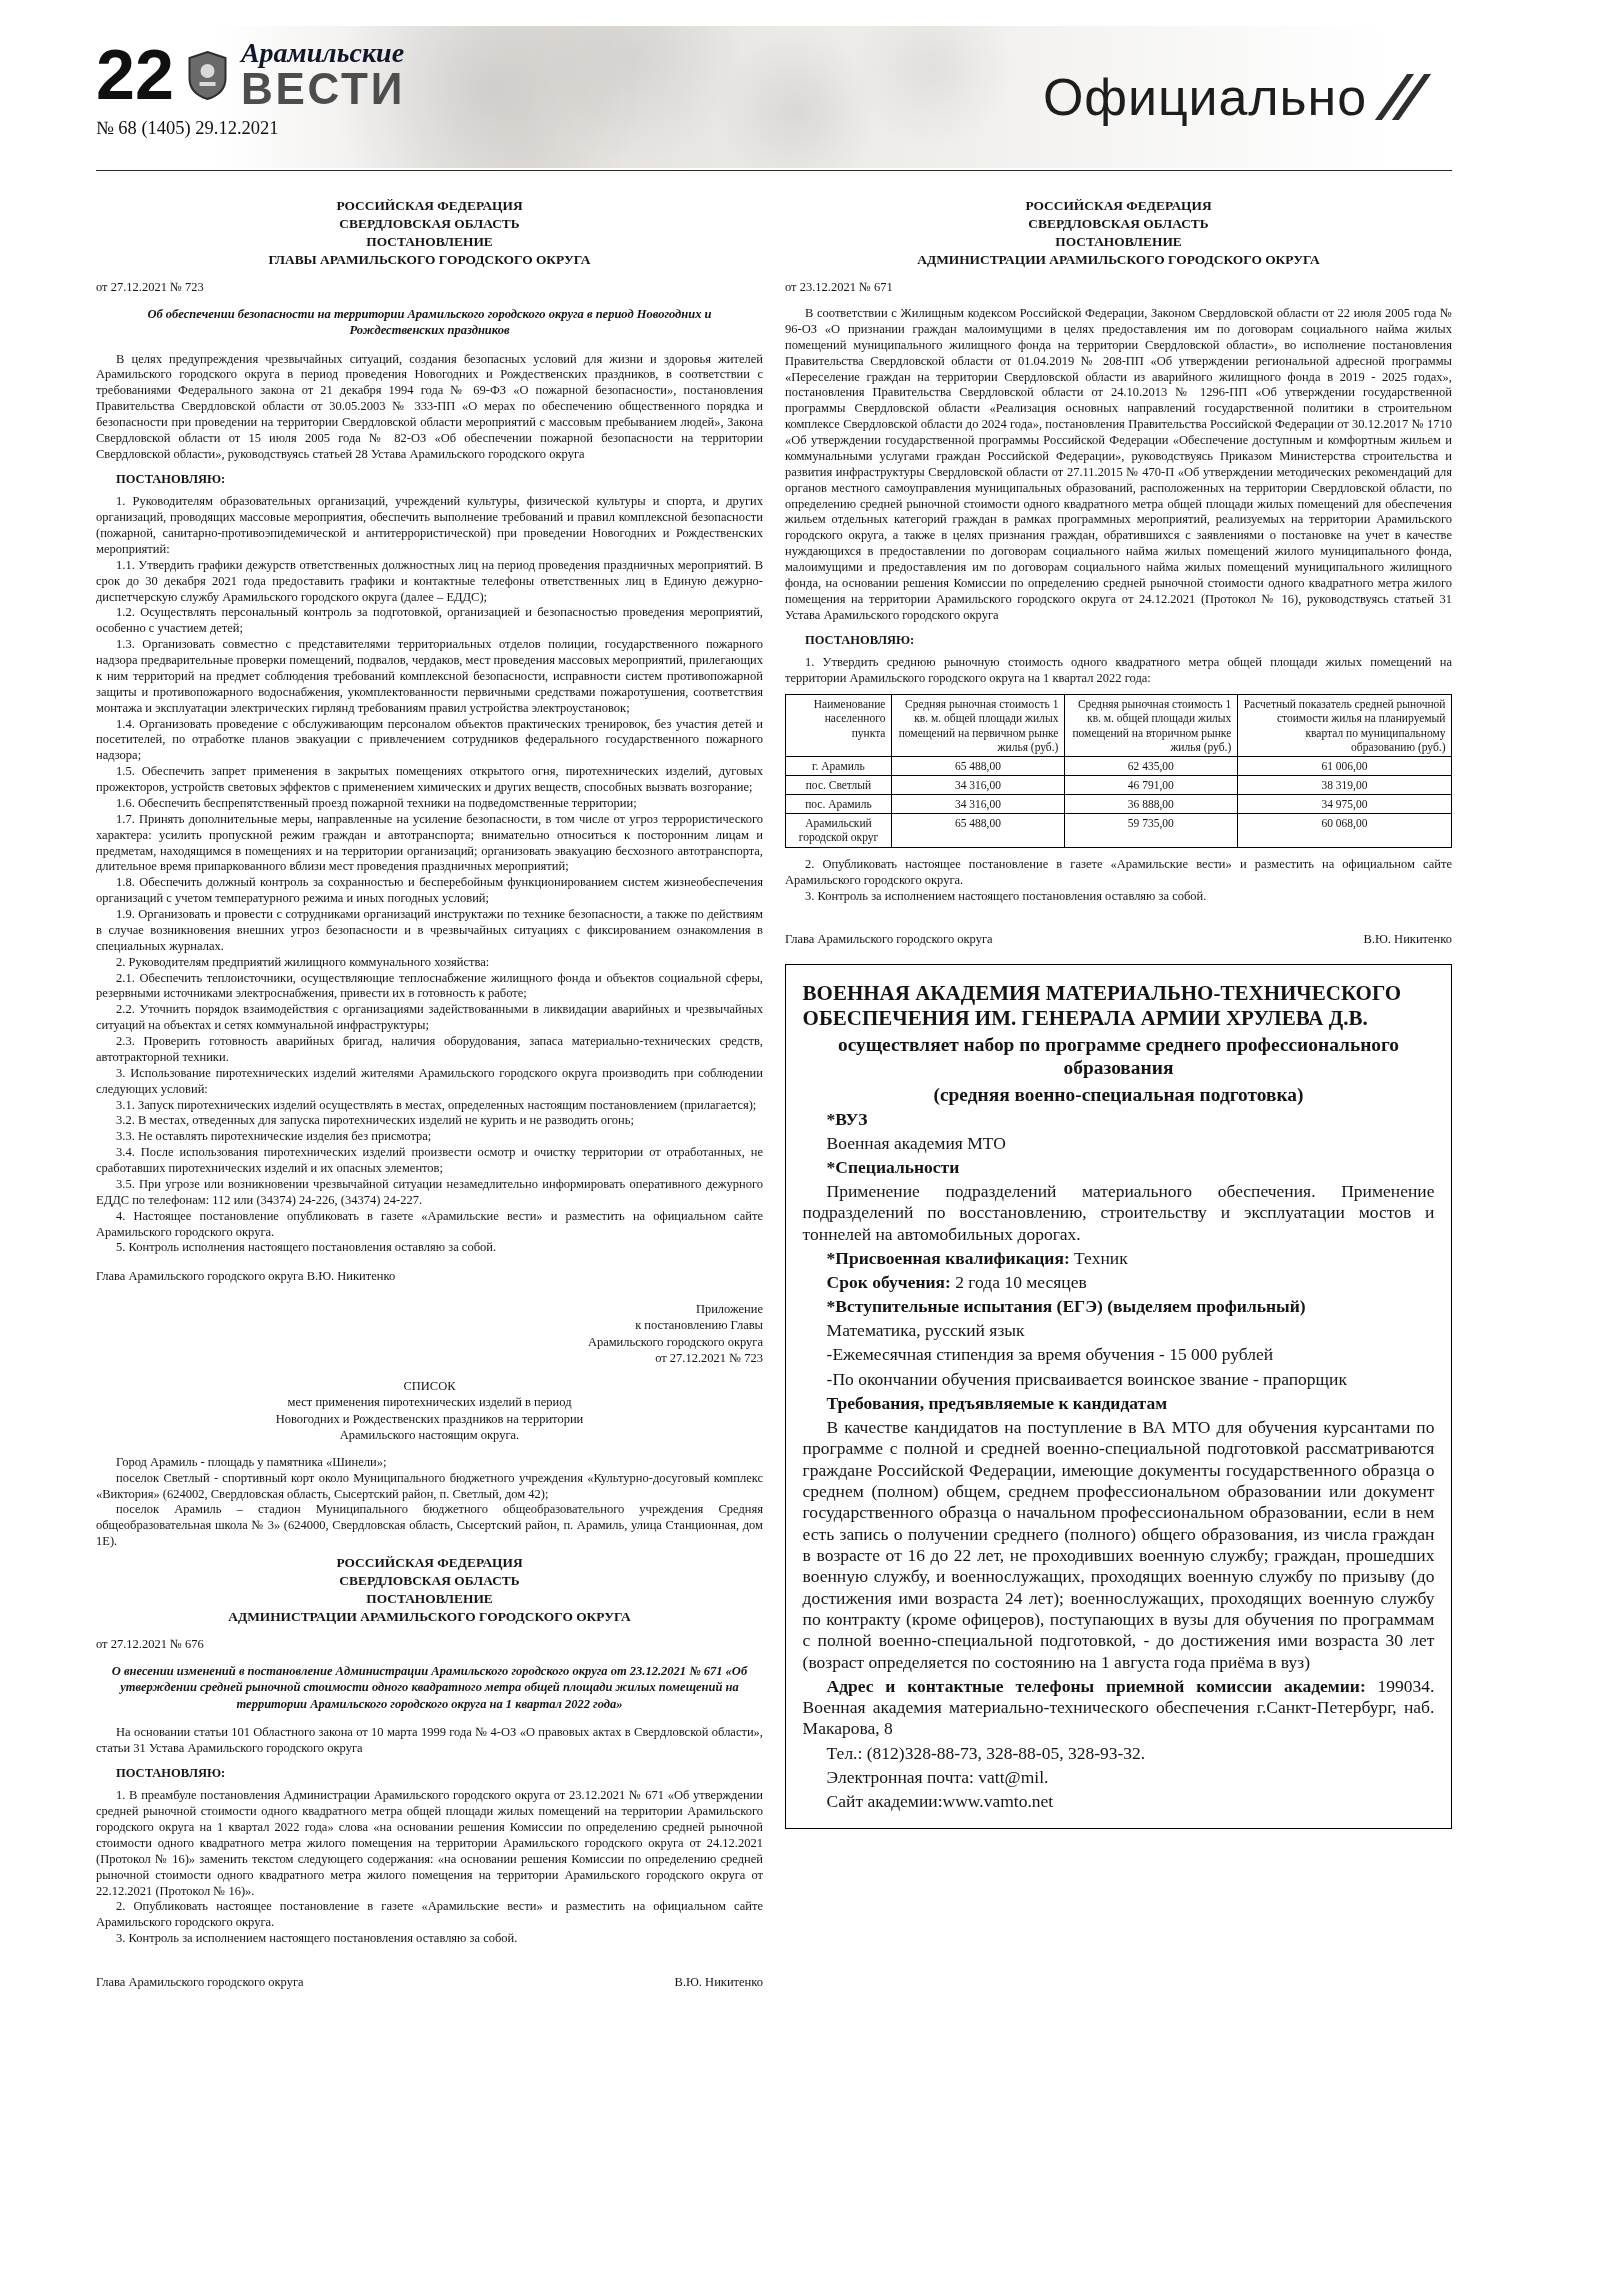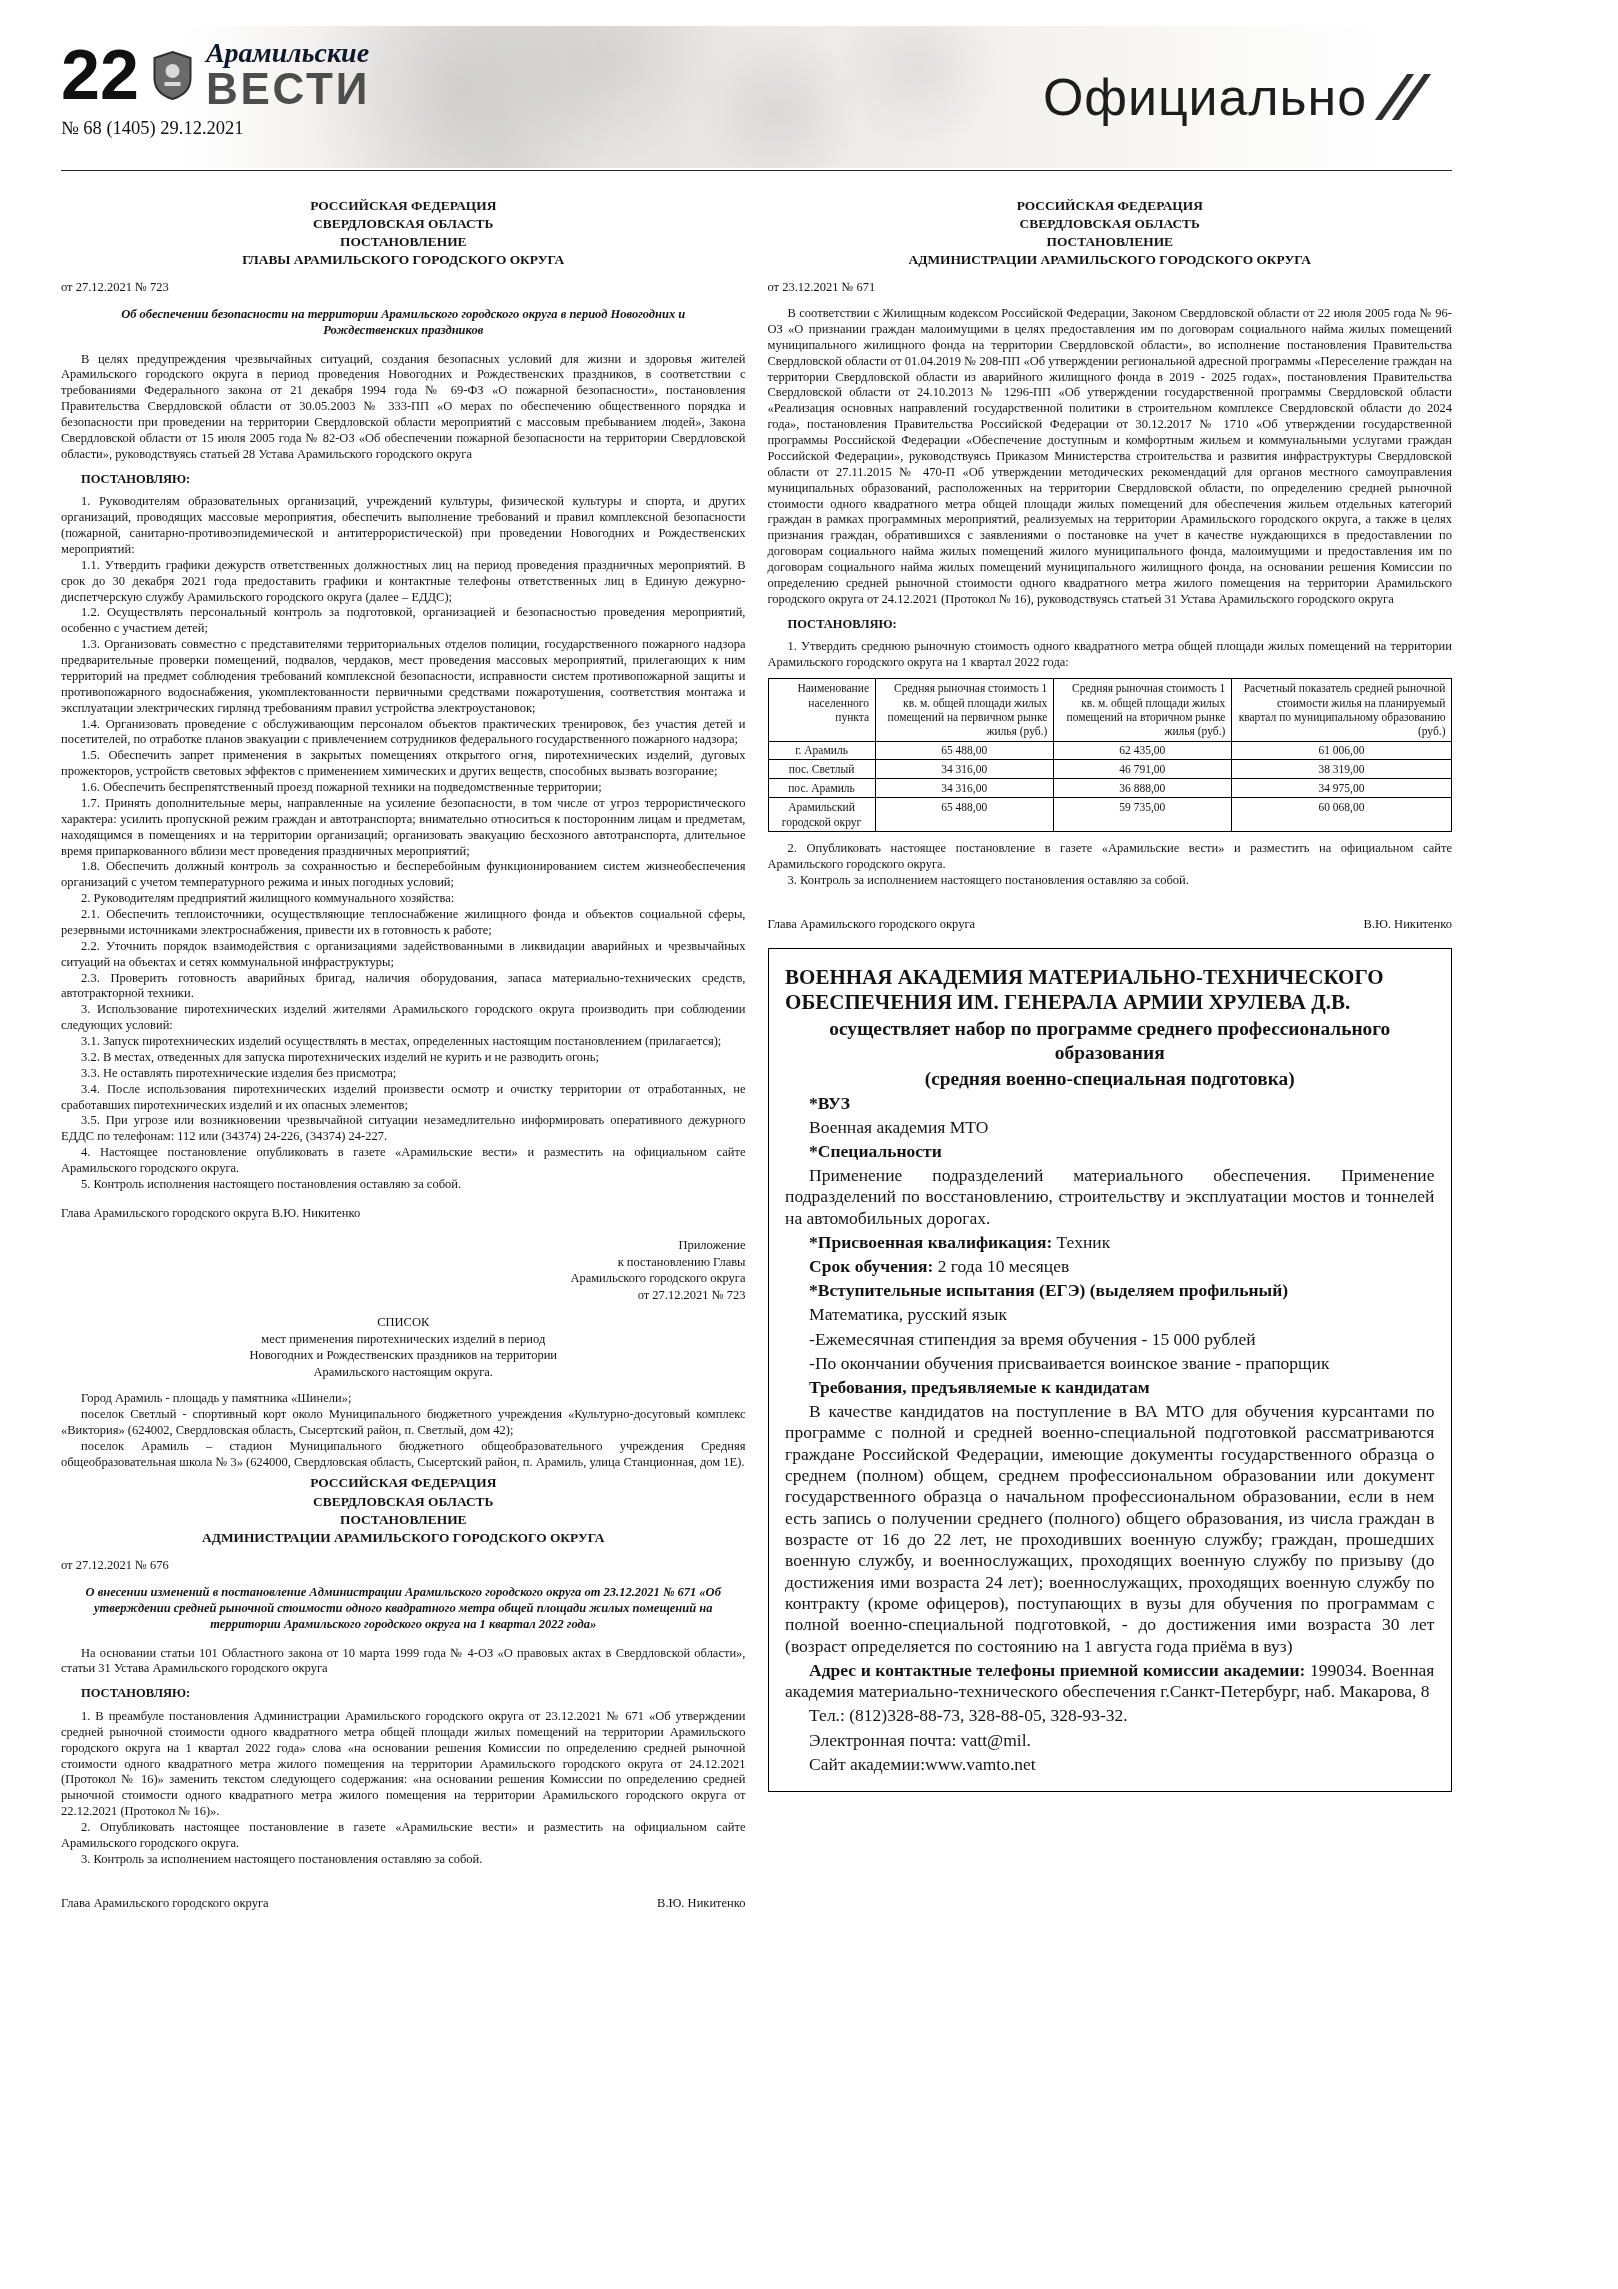--- a/index.html
+++ b/index.html
@@ -1,17 +1,17 @@
 <!DOCTYPE html>
 <html style="font-size:14.8px"><head>
 <meta charset="utf-8">
 <style>
   html,body{margin:0;padding:0;}
   body{width:1619px;background:#ffffff;}
-  .page{width:1542px;min-height:2290px;box-sizing:border-box;padding:39px 90px 28px 61px;
+  .page{width:1542px;min-height:2290px;box-sizing:border-box;padding:39px 90px 28px 96px;
         font-family:"Liberation Serif",serif;color:#141414;background:#fff;}
   
   .header{position:relative;display:flex;justify-content:space-between;align-items:flex-start;
           padding-bottom:11px;border-bottom:1.8px solid #2b2b2b;margin-bottom:22px;min-height:120px;}
   .header::before{content:"";position:absolute;left:120px;right:0;top:-13px;bottom:1.8px;z-index:0;
     background:
       radial-gradient(circle at 22% 45%, rgba(70,70,70,.14), transparent 16%),
       radial-gradient(circle at 34% 20%, rgba(90,90,90,.12), transparent 13%),
       radial-gradient(circle at 47% 60%, rgba(60,60,60,.10), transparent 12%),
       radial-gradient(circle at 58% 30%, rgba(90,90,90,.10), transparent 11%),
@@ -106,20 +106,21 @@
         <div class="doc-heading">ПОСТАНОВЛЯЮ:</div>
         <p class="para">1. Руководителям образовательных организаций, учреждений культуры, физической культуры и спорта, и других организаций, проводящих массовые мероприятия, обеспечить выполнение требований и правил комплексной безопасности (пожарной, санитарно-противоэпидемической и антитеррористической) при проведении Новогодних и Рождественских мероприятий:</p>
         <p class="para">1.1. Утвердить графики дежурств ответственных должностных лиц на период проведения праздничных мероприятий. В срок до 30 декабря 2021 года предоставить графики и контактные телефоны ответственных лиц в Единую дежурно-диспетчерскую службу Арамильского городского округа (далее – ЕДДС);</p>
         <p class="para">1.2. Осуществлять персональный контроль за подготовкой, организацией и безопасностью проведения мероприятий, особенно с участием детей;</p>
         <p class="para">1.3. Организовать совместно с представителями территориальных отделов полиции, государственного пожарного надзора предварительные проверки помещений, подвалов, чердаков, мест проведения массовых мероприятий, прилегающих к ним территорий на предмет соблюдения требований комплексной безопасности, исправности систем противопожарной защиты и противопожарного водоснабжения, укомплектованности первичными средствами пожаротушения, соответствия монтажа и эксплуатации электрических гирлянд требованиям правил устройства электроустановок;</p>
         <p class="para">1.4. Организовать проведение с обслуживающим персоналом объектов практических тренировок, без участия детей и посетителей, по отработке планов эвакуации с привлечением сотрудников федерального государственного пожарного надзора;</p>
         <p class="para">1.5. Обеспечить запрет применения в закрытых помещениях открытого огня, пиротехнических изделий, дуговых прожекторов, устройств световых эффектов с применением химических и других веществ, способных вызвать возгорание;</p>
         <p class="para">1.6. Обеспечить беспрепятственный проезд пожарной техники на подведомственные территории;</p>
         <p class="para">1.7. Принять дополнительные меры, направленные на усиление безопасности, в том числе от угроз террористического характера: усилить пропускной режим граждан и автотранспорта; внимательно относиться к посторонним лицам и предметам, находящимся в помещениях и на территории организаций; организовать эвакуацию бесхозного автотранспорта, длительное время припаркованного вблизи мест проведения праздничных мероприятий;</p>
         <p class="para">1.8. Обеспечить должный контроль за сохранностью и бесперебойным функционированием систем жизнеобеспечения организаций с учетом температурного режима и иных погодных условий;</p>
+        <p class="para">1.9. Организовать и провести с сотрудниками организаций инструктажи по технике безопасности, а также по действиям в случае возникновения внешних угроз безопасности и в чрезвычайных ситуациях с фиксированием ознакомления в специальных журналах.</p>
         <p class="para">2. Руководителям предприятий жилищного коммунального хозяйства:</p>
         <p class="para">2.1. Обеспечить теплоисточники, осуществляющие теплоснабжение жилищного фонда и объектов социальной сферы, резервными источниками электроснабжения, привести их в готовность к работе;</p>
         <p class="para">2.2. Уточнить порядок взаимодействия с организациями задействованными в ликвидации аварийных и чрезвычайных ситуаций на объектах и сетях коммунальной инфраструктуры;</p>
         <p class="para">2.3. Проверить готовность аварийных бригад, наличия оборудования, запаса материально-технических средств, автотракторной техники.</p>
         <p class="para">3. Использование пиротехнических изделий жителями Арамильского городского округа производить при соблюдении следующих условий:</p>
         <p class="para">3.1. Запуск пиротехнических изделий осуществлять в местах, определенных настоящим постановлением (прилагается);</p>
         <p class="para">3.2. В местах, отведенных для запуска пиротехнических изделий не курить и не разводить огонь;</p>
         <p class="para">3.3. Не оставлять пиротехнические изделия без присмотра;</p>
         <p class="para">3.4. После использования пиротехнических изделий произвести осмотр и очистку территории от отработанных, не сработавших пиротехнических изделий и их опасных элементов;</p>
         <p class="para">3.5. При угрозе или возникновении чрезвычайной ситуации незамедлительно информировать оперативного дежурного ЕДДС по телефонам: 112 или (34374) 24-226, (34374) 24-227.</p>

